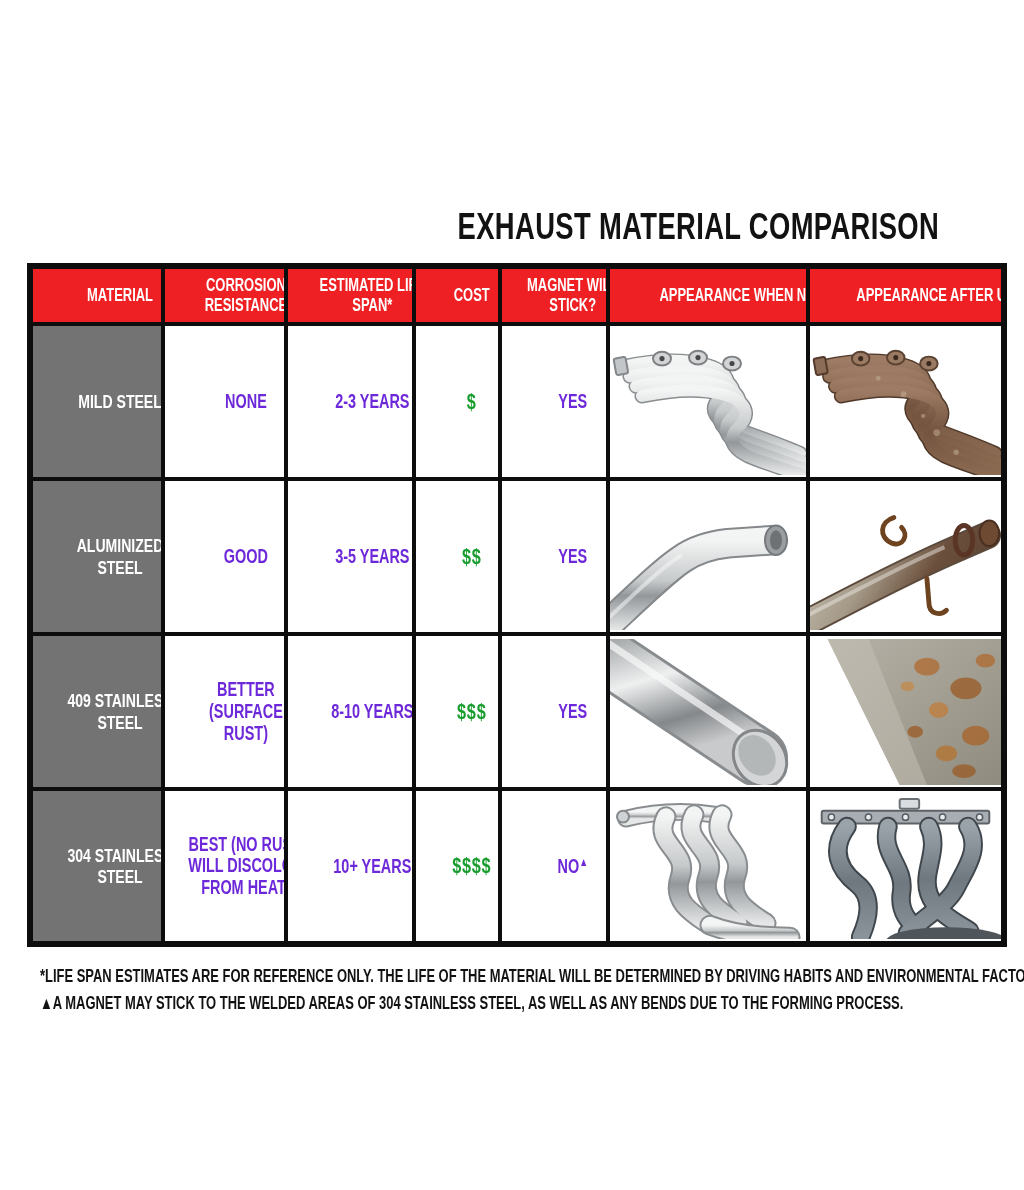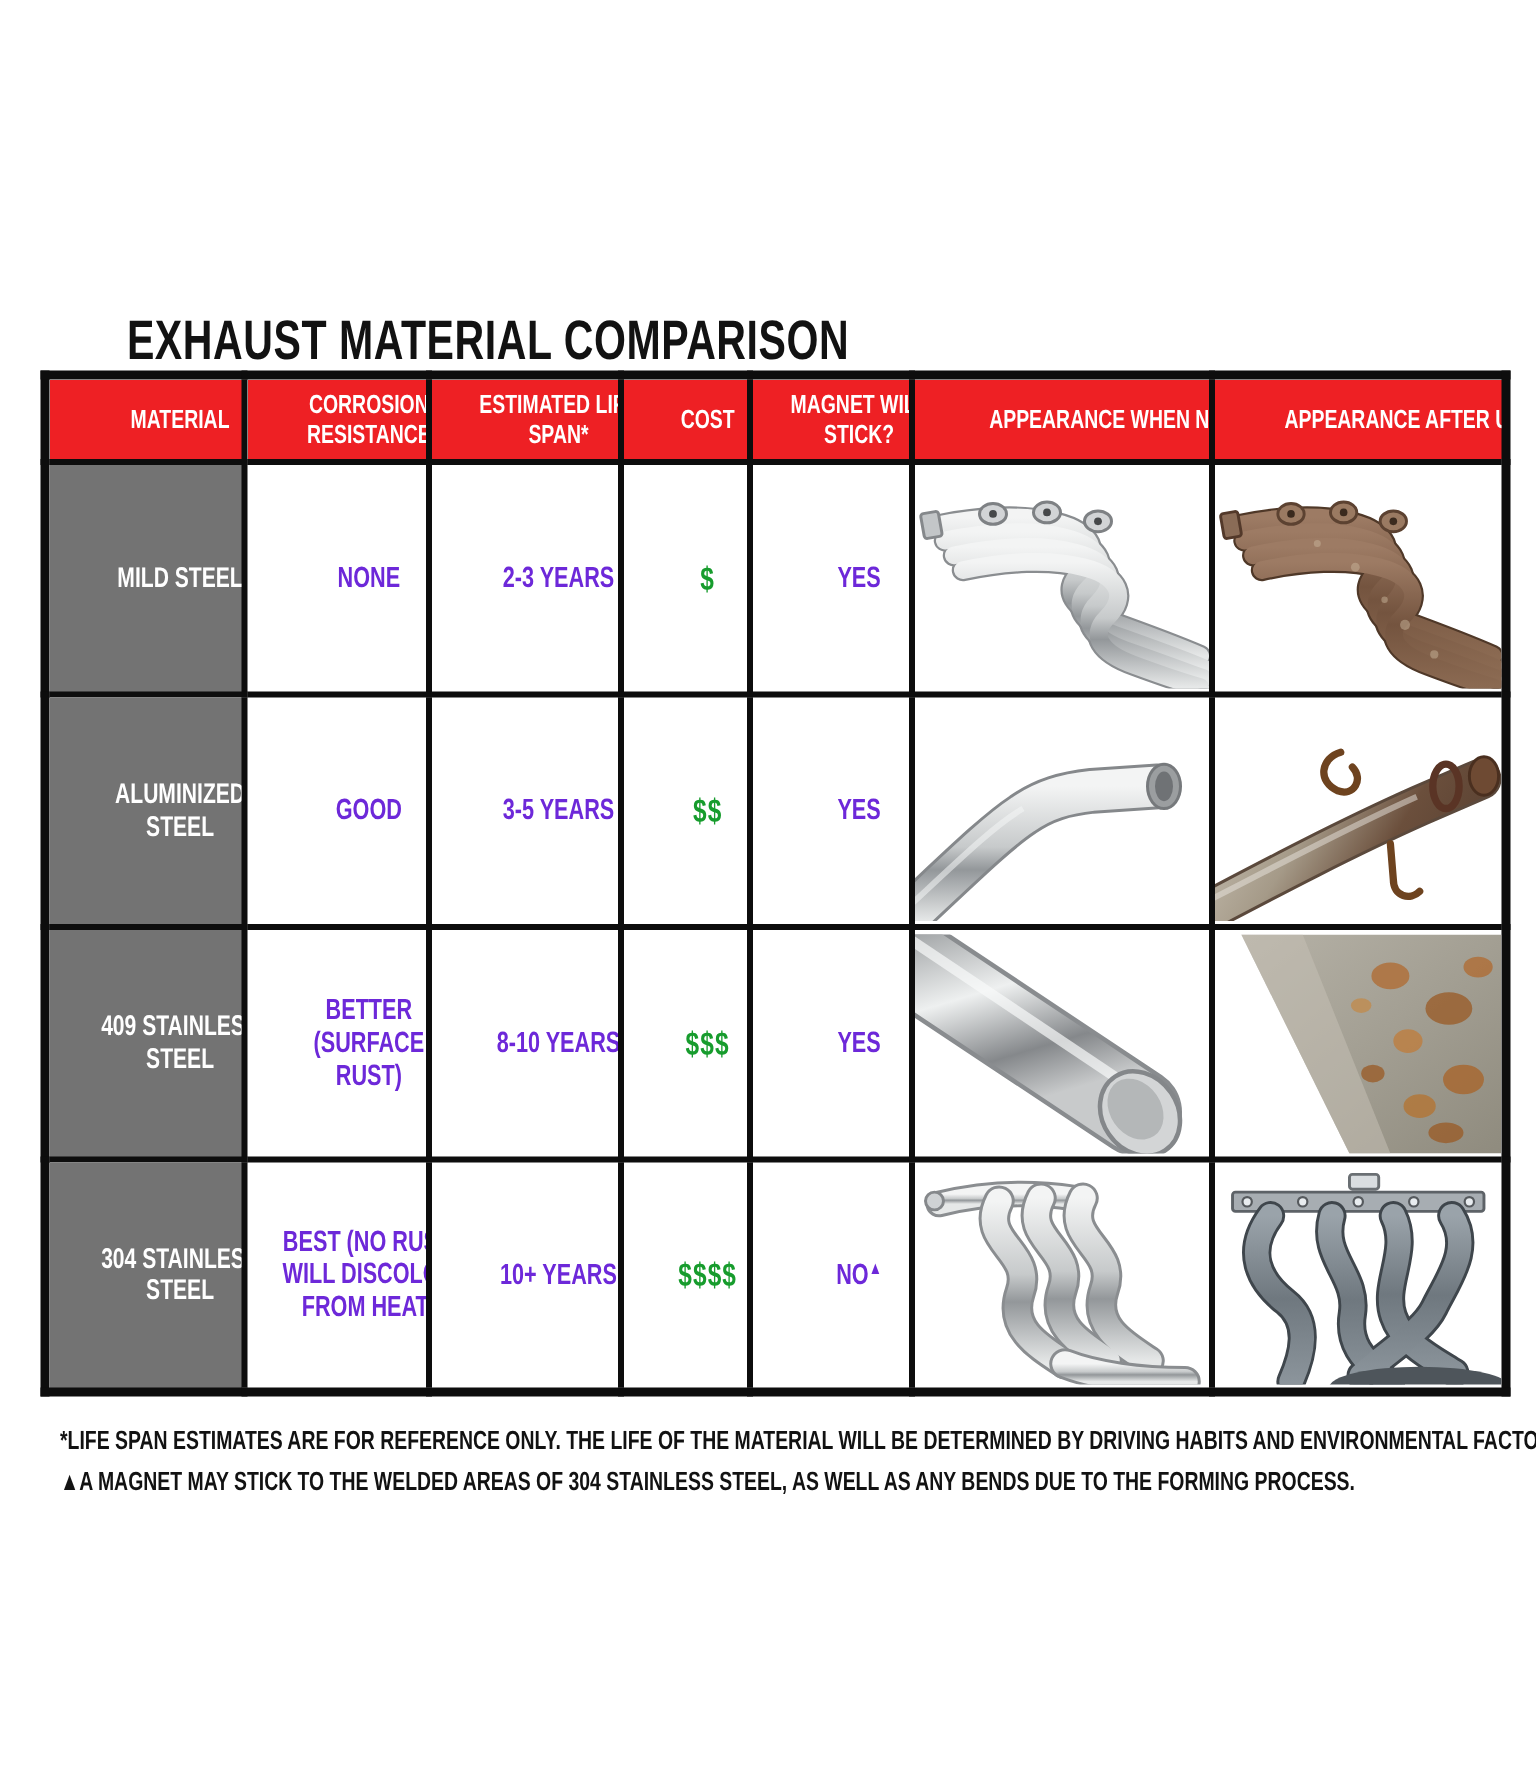--- a/index.html
+++ b/index.html
@@ -11,33 +11,33 @@
   .cond{ 
     display:inline-block;
     width:136%;
     transform:scaleX(0.74);
     transform-origin:center center;
     font-weight:bold;
     line-height:1.12;
   }
   .page-title-wrap{
     padding-top:206px;
-    text-align:left;
+    text-align:right;
   }
   .page-title{
     font-size:37px;
     letter-spacing:0.5px;
     color:#121212;
     width:auto;
   }
   table.cmp{
     border-collapse:collapse;
     table-layout:fixed;
     width:974px;
-    margin:0 0 0 27px;
+    margin:16px 0 0 27px;
     background:#ffffff;
   }
   table.cmp th, table.cmp td{
     border:4px solid #0d0d0d;
     padding:0;
     text-align:center;
     vertical-align:middle;
     overflow:hidden;
   }
   table.cmp{border:6px solid #0d0d0d;}

